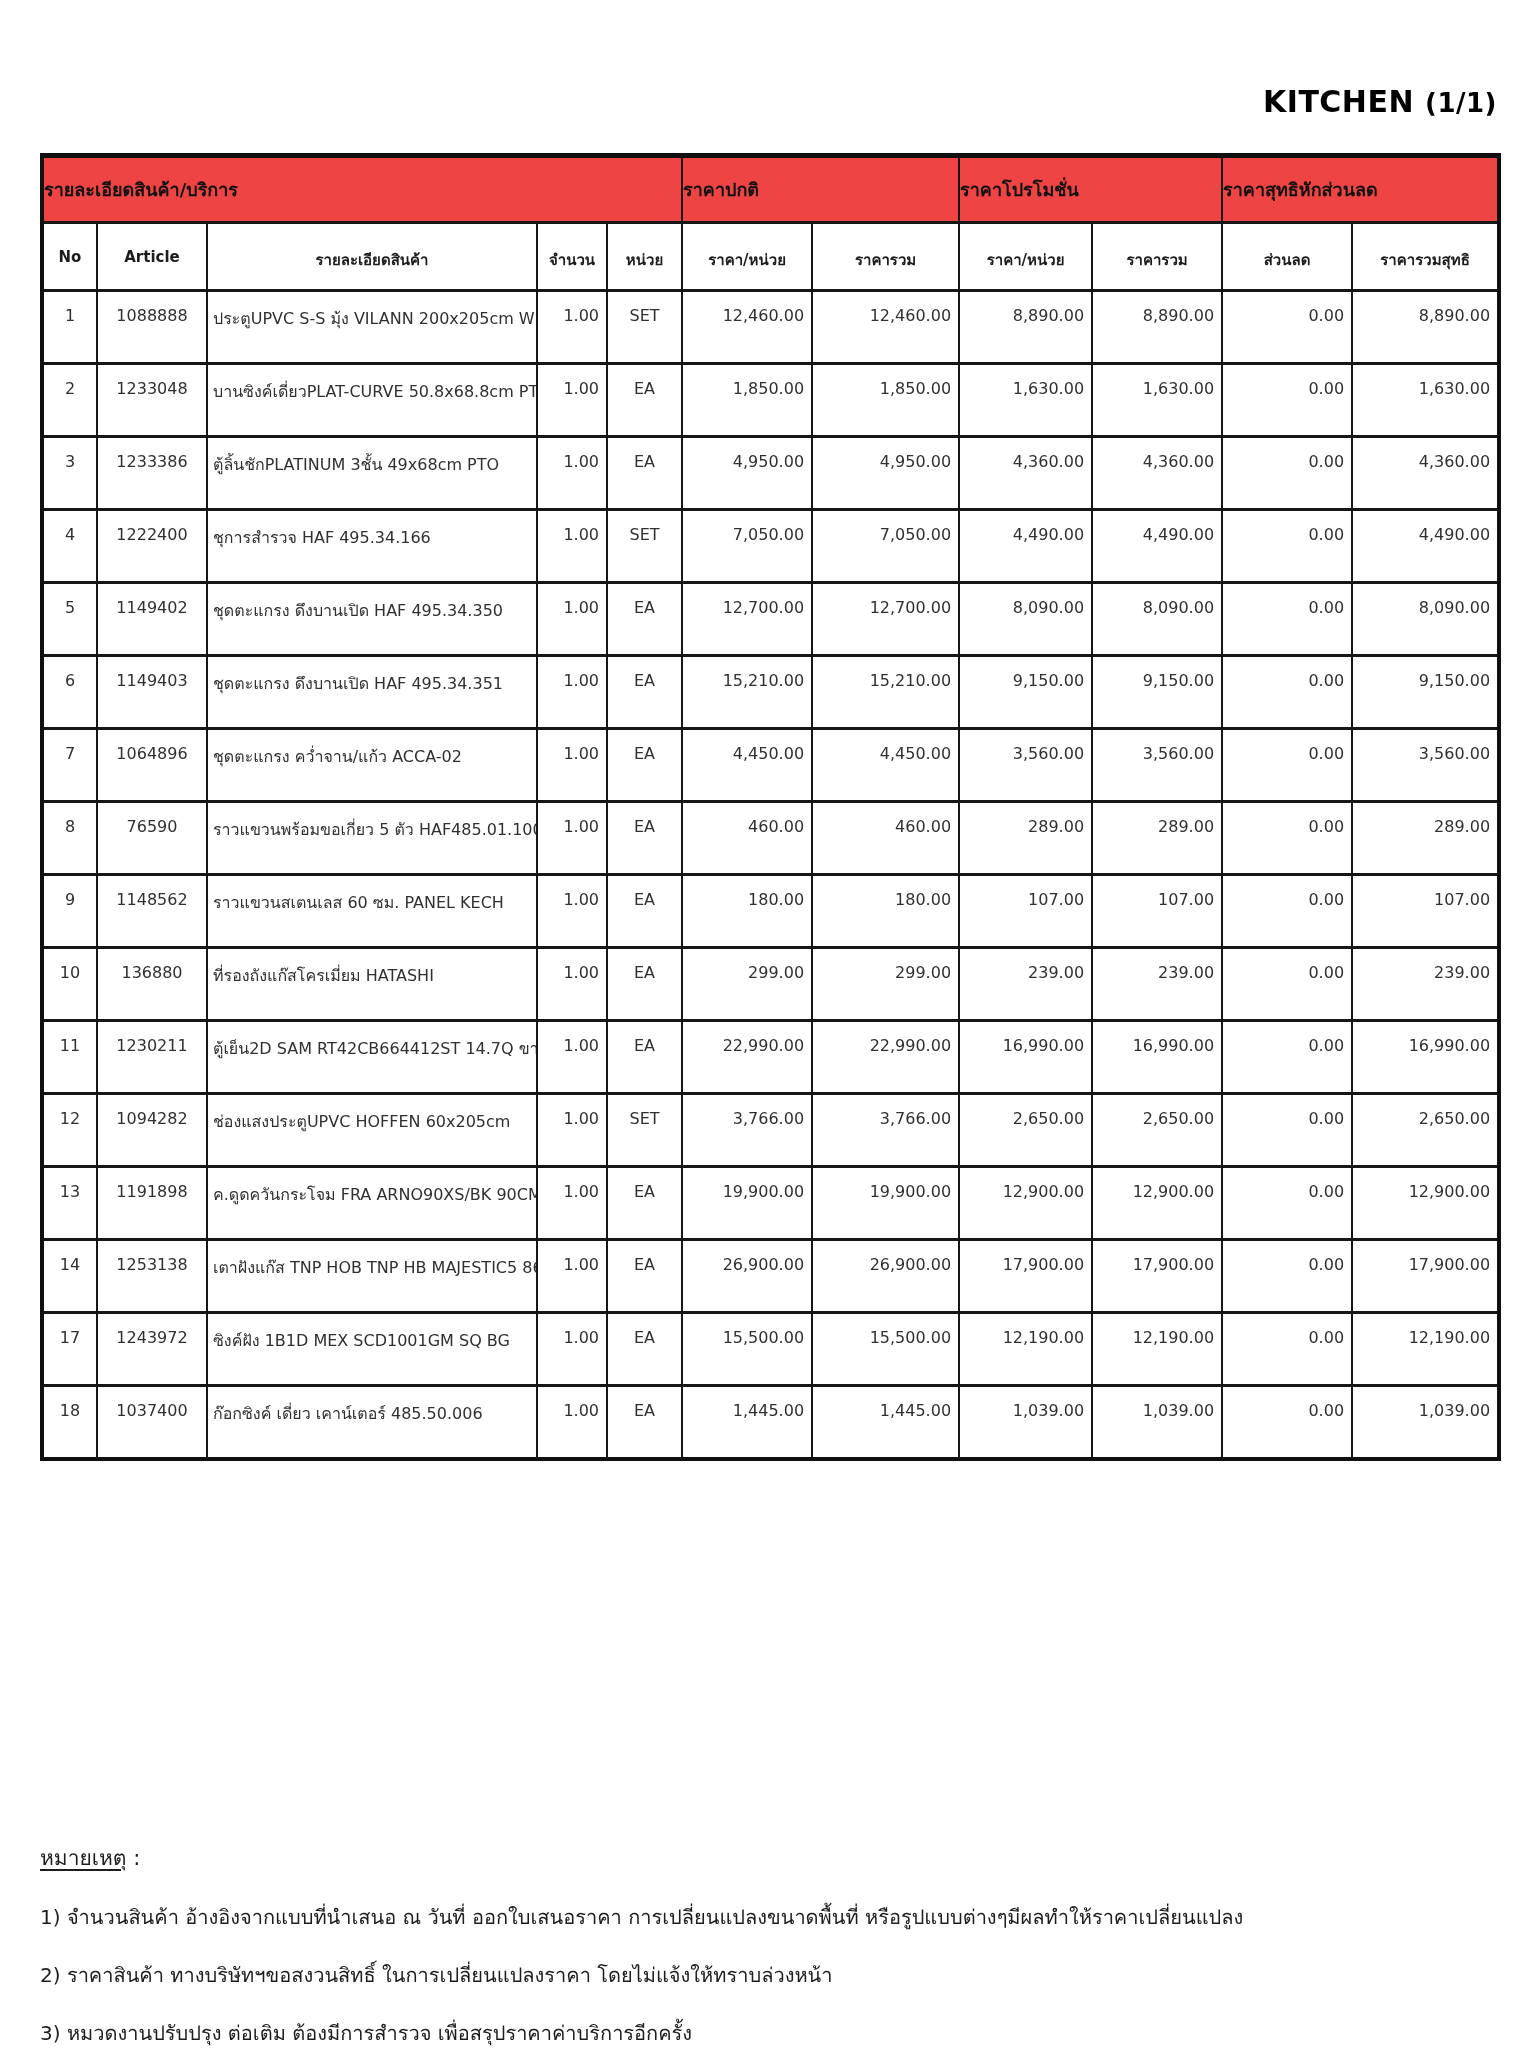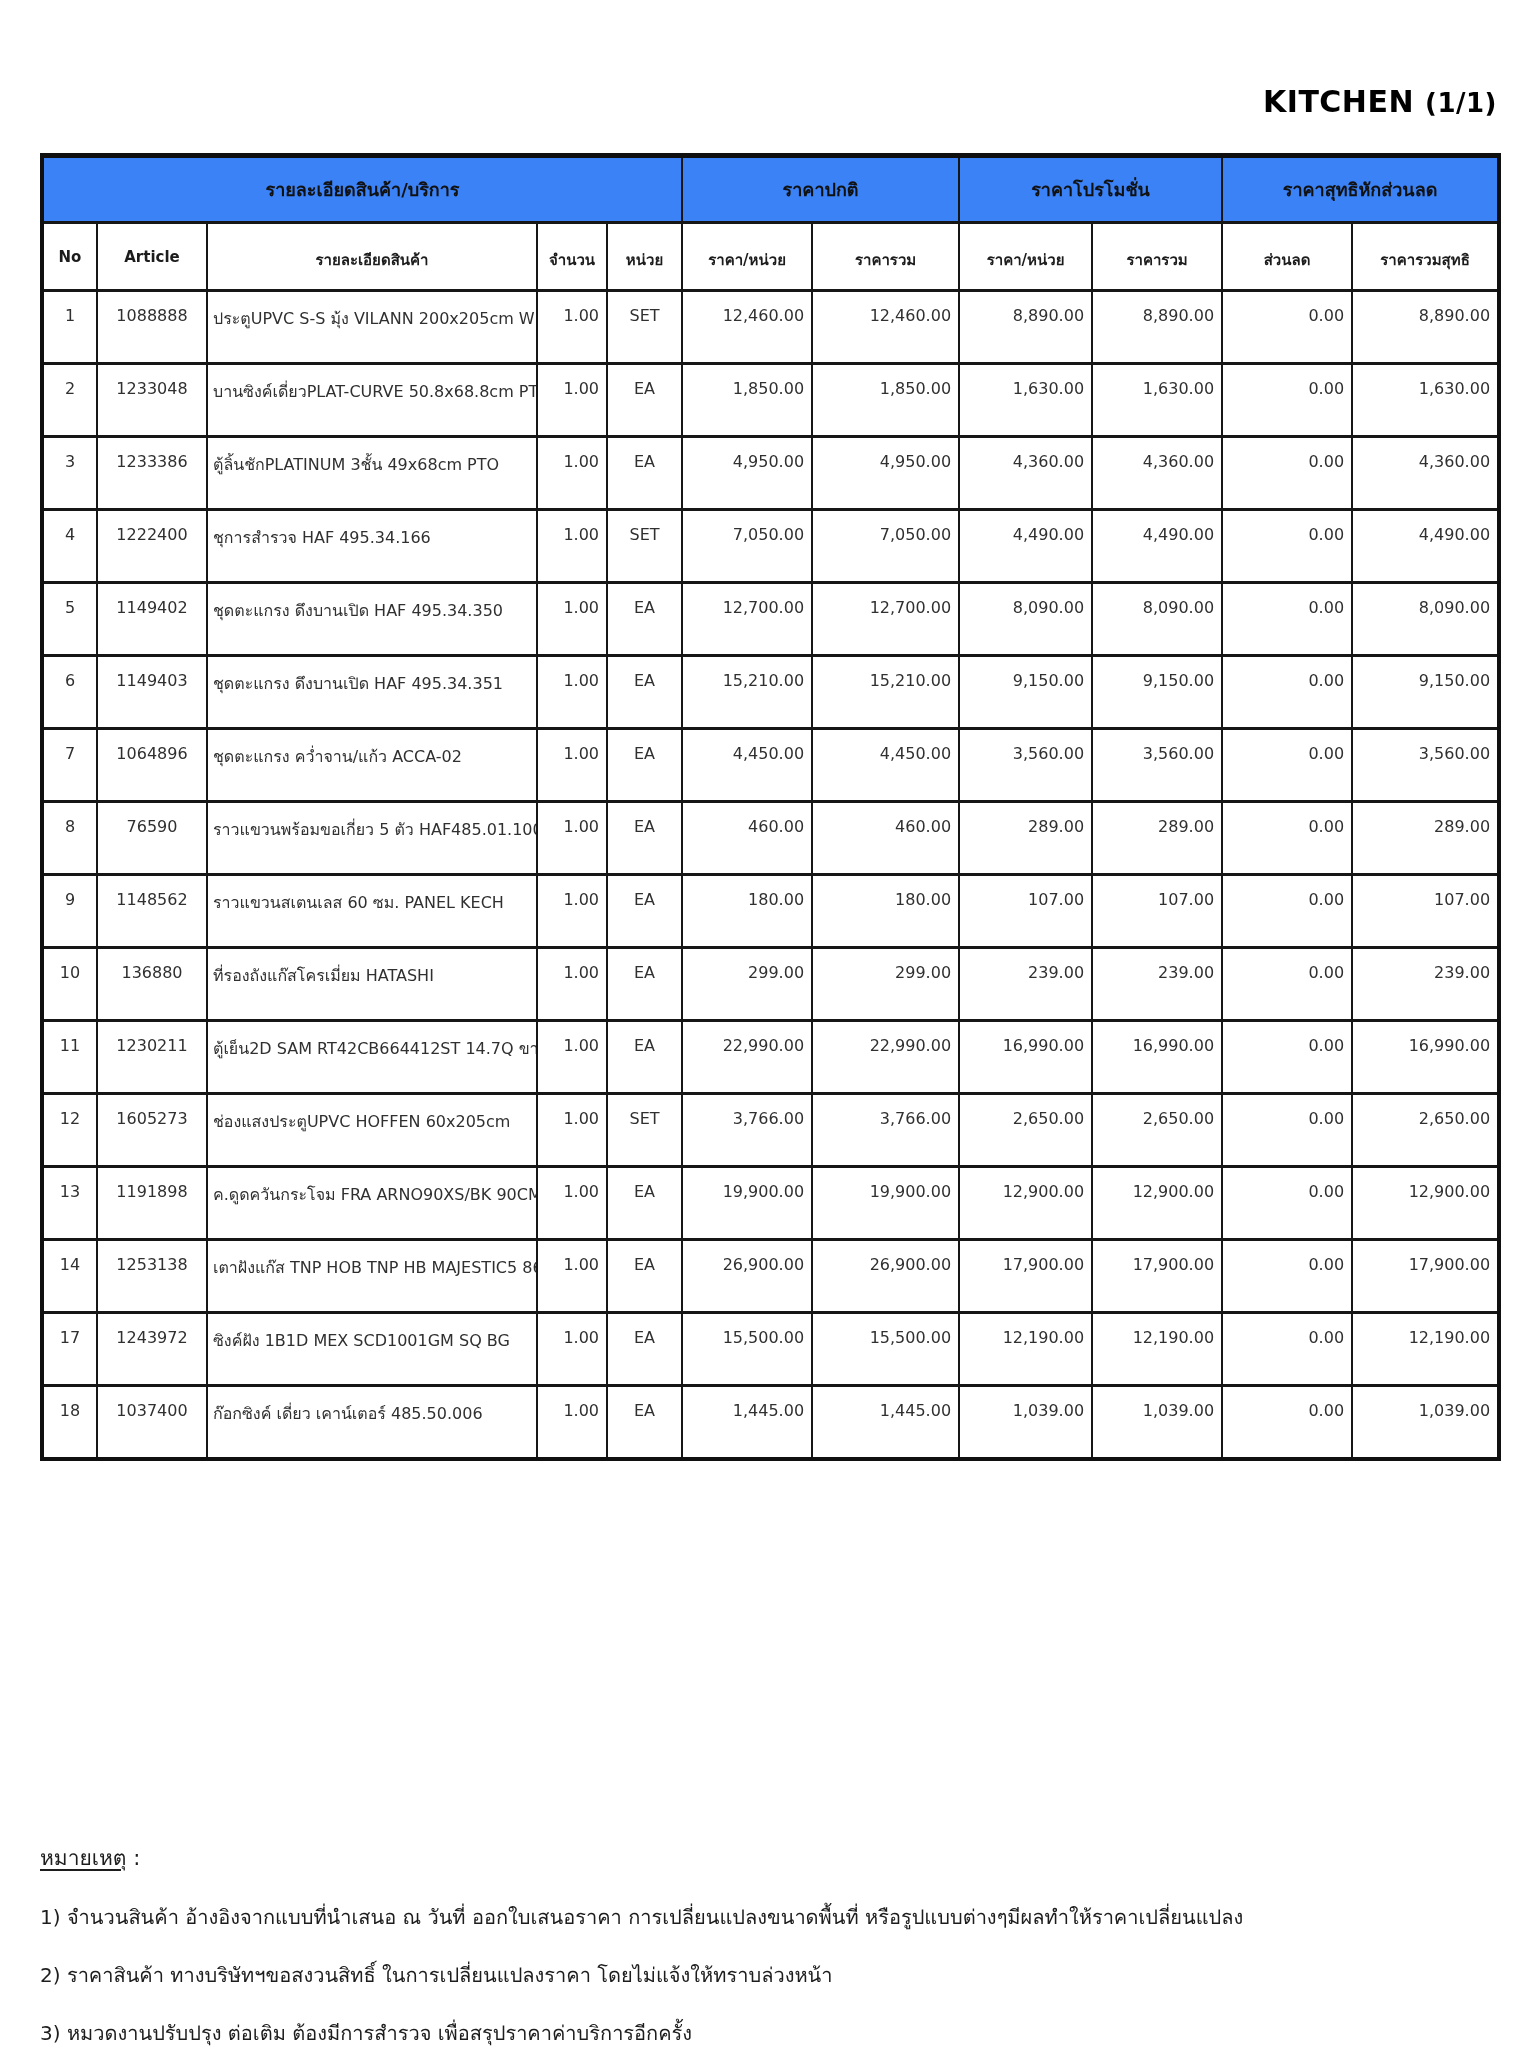--- a/index.html
+++ b/index.html
@@ -26,22 +26,22 @@
     border-collapse:collapse; table-layout:fixed;
     border:4px solid #101010; border-top-width:5px;
     font-size:16px; color:#303030;
   }
   table.quote th, table.quote td {
     border:2px solid #161616;
     border-top-width:3px; border-bottom-width:3px;
     overflow:hidden; white-space:nowrap;
   }
   tr.group-header th {
-    height:67px; background:#3b82f6; color:#111;
-    font-weight:700; font-size:18px; text-align:center; vertical-align:middle;
+    height:67px; background:#ef4444; color:#111;
+    font-weight:700; font-size:18px; text-align:left; vertical-align:middle;
   }
   tr.col-header th {
     height:68px; background:#ffffff; color:#1c1c1c;
     font-weight:700; font-size:15px; text-align:center; vertical-align:top;
     padding-top:24px;
   }
   tbody td {
     height:73px; vertical-align:top; padding-top:14px; background:#fff;
   }
   td.a-c { text-align:center; }
@@ -238,21 +238,21 @@
           <td class="a-c">EA</td>
           <td class="a-r">22,990.00</td>
           <td class="a-r">22,990.00</td>
           <td class="a-r">16,990.00</td>
           <td class="a-r">16,990.00</td>
           <td class="a-r">0.00</td>
           <td class="a-r">16,990.00</td>
         </tr>
         <tr>
           <td class="a-c">12</td>
-          <td class="a-c">1605273</td>
+          <td class="a-c">1094282</td>
           <td class="a-l">ช่องแสงประตูUPVC HOFFEN 60x205cm</td>
           <td class="a-r">1.00</td>
           <td class="a-c">SET</td>
           <td class="a-r">3,766.00</td>
           <td class="a-r">3,766.00</td>
           <td class="a-r">2,650.00</td>
           <td class="a-r">2,650.00</td>
           <td class="a-r">0.00</td>
           <td class="a-r">2,650.00</td>
         </tr>

